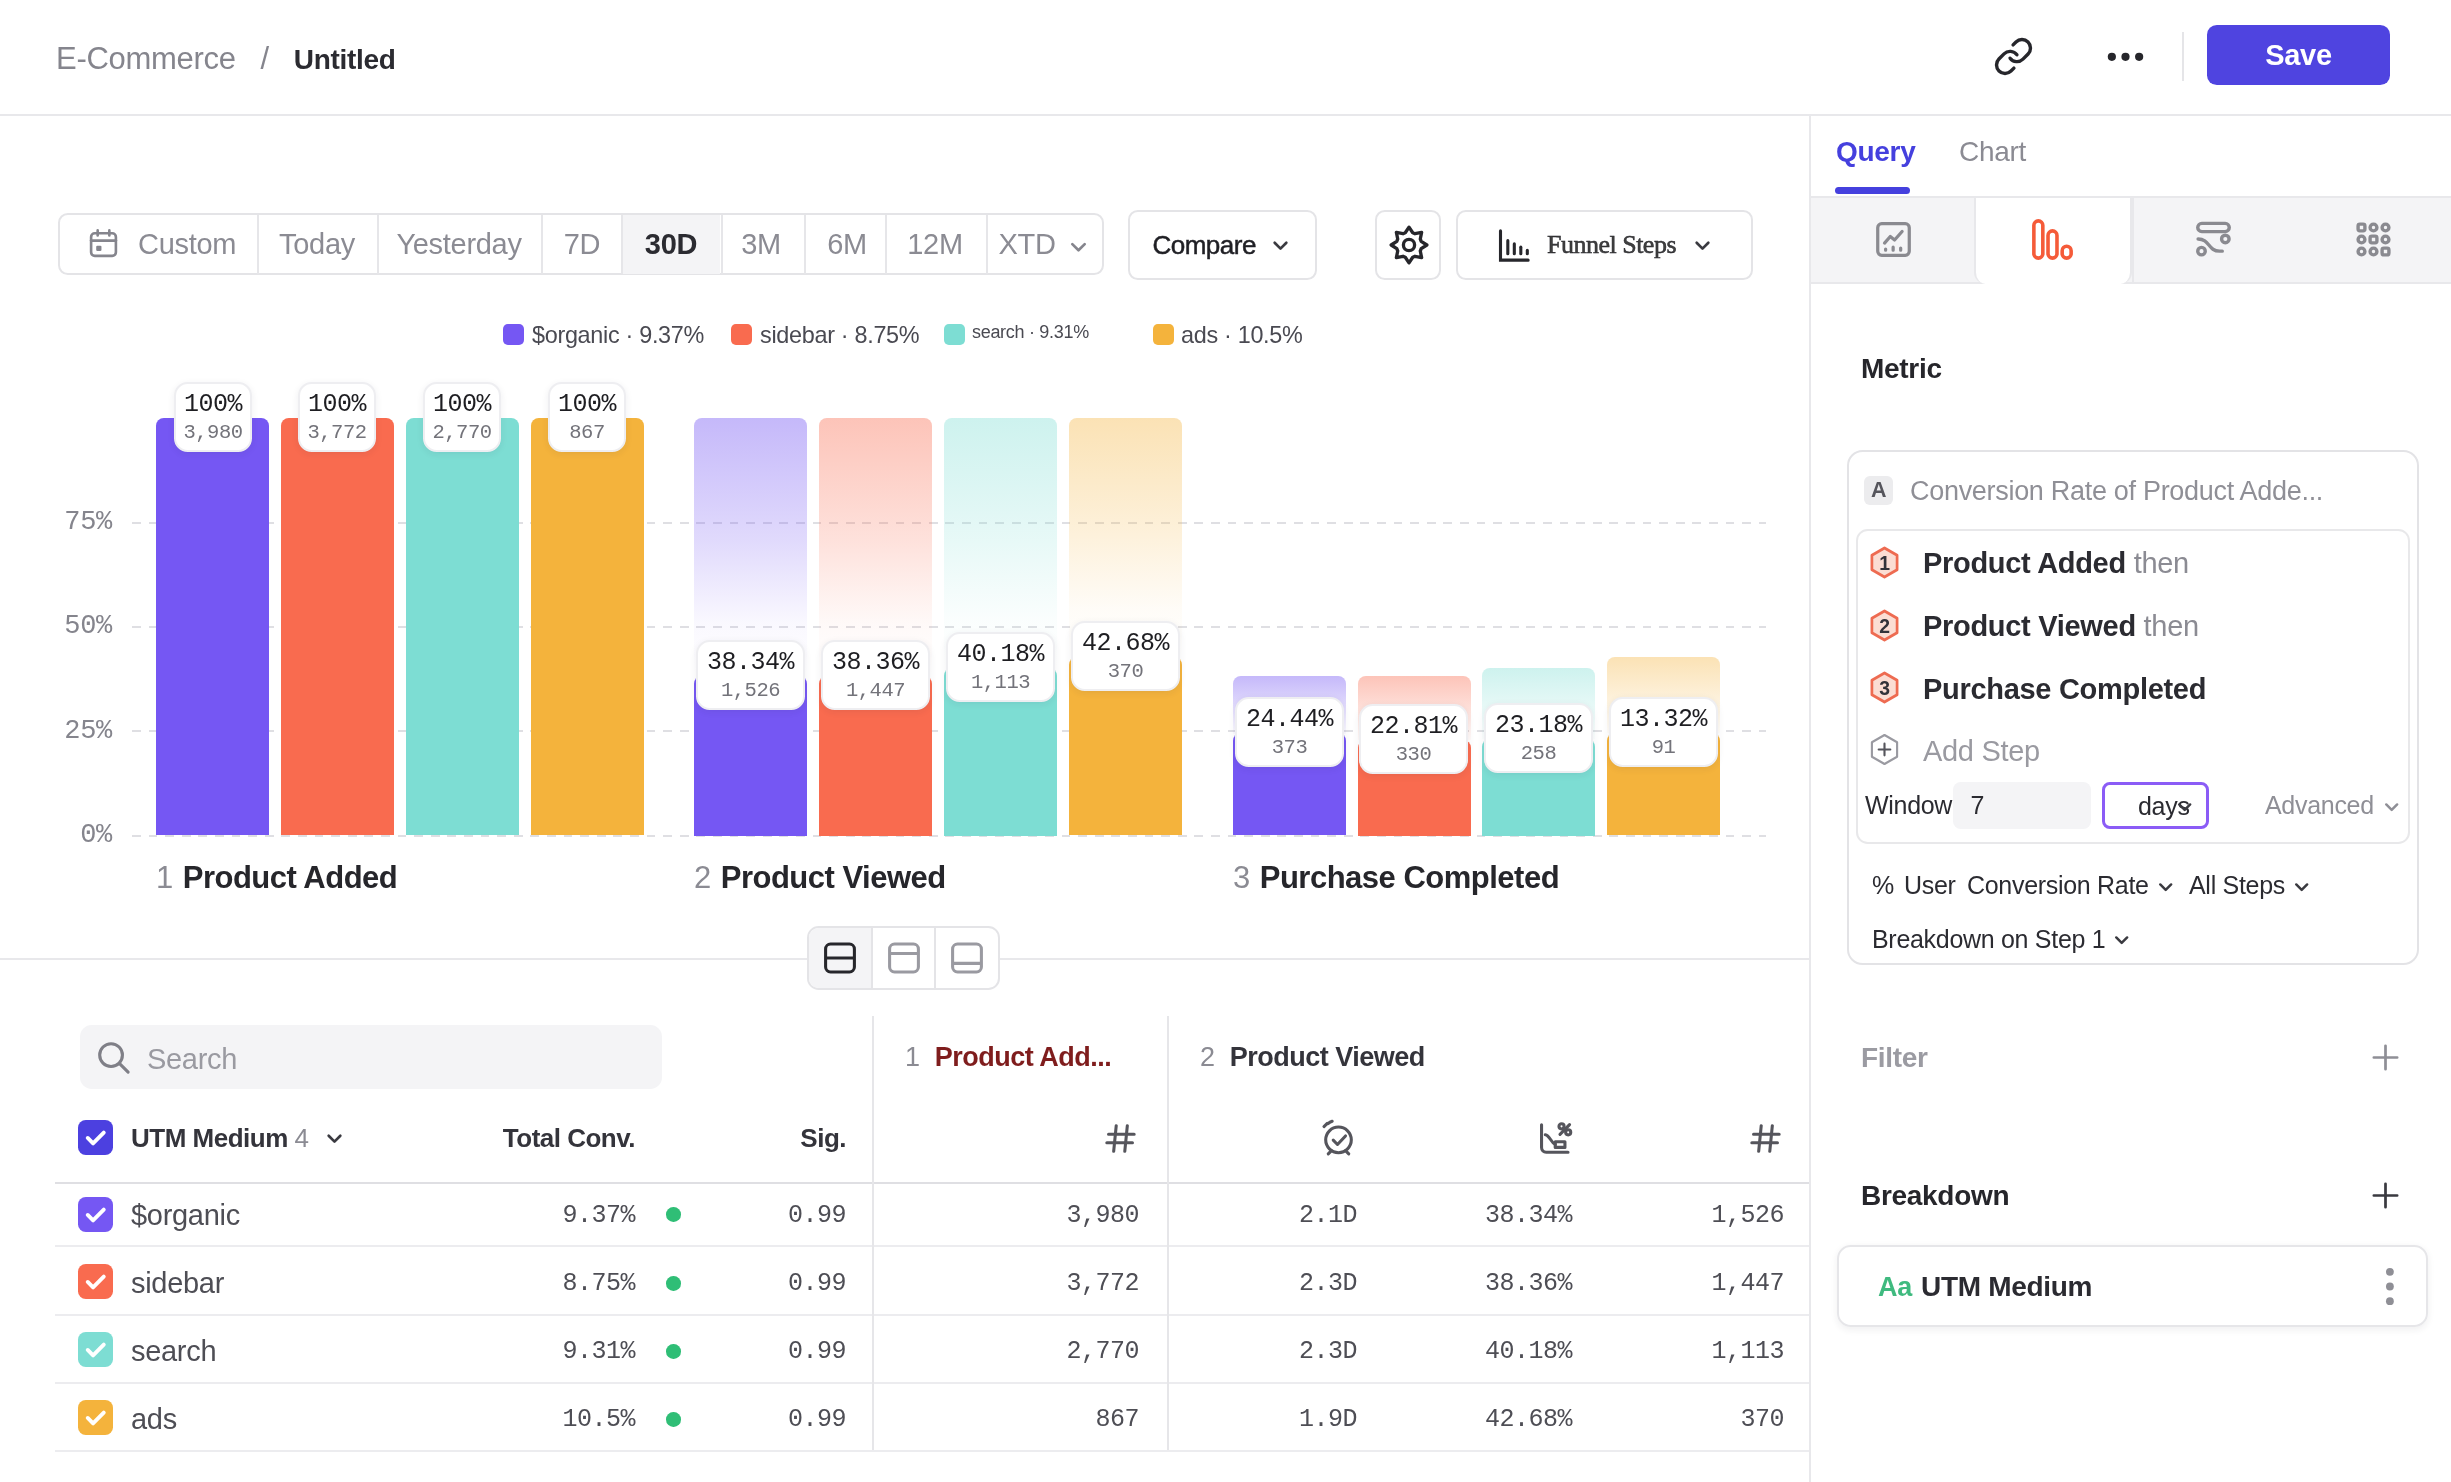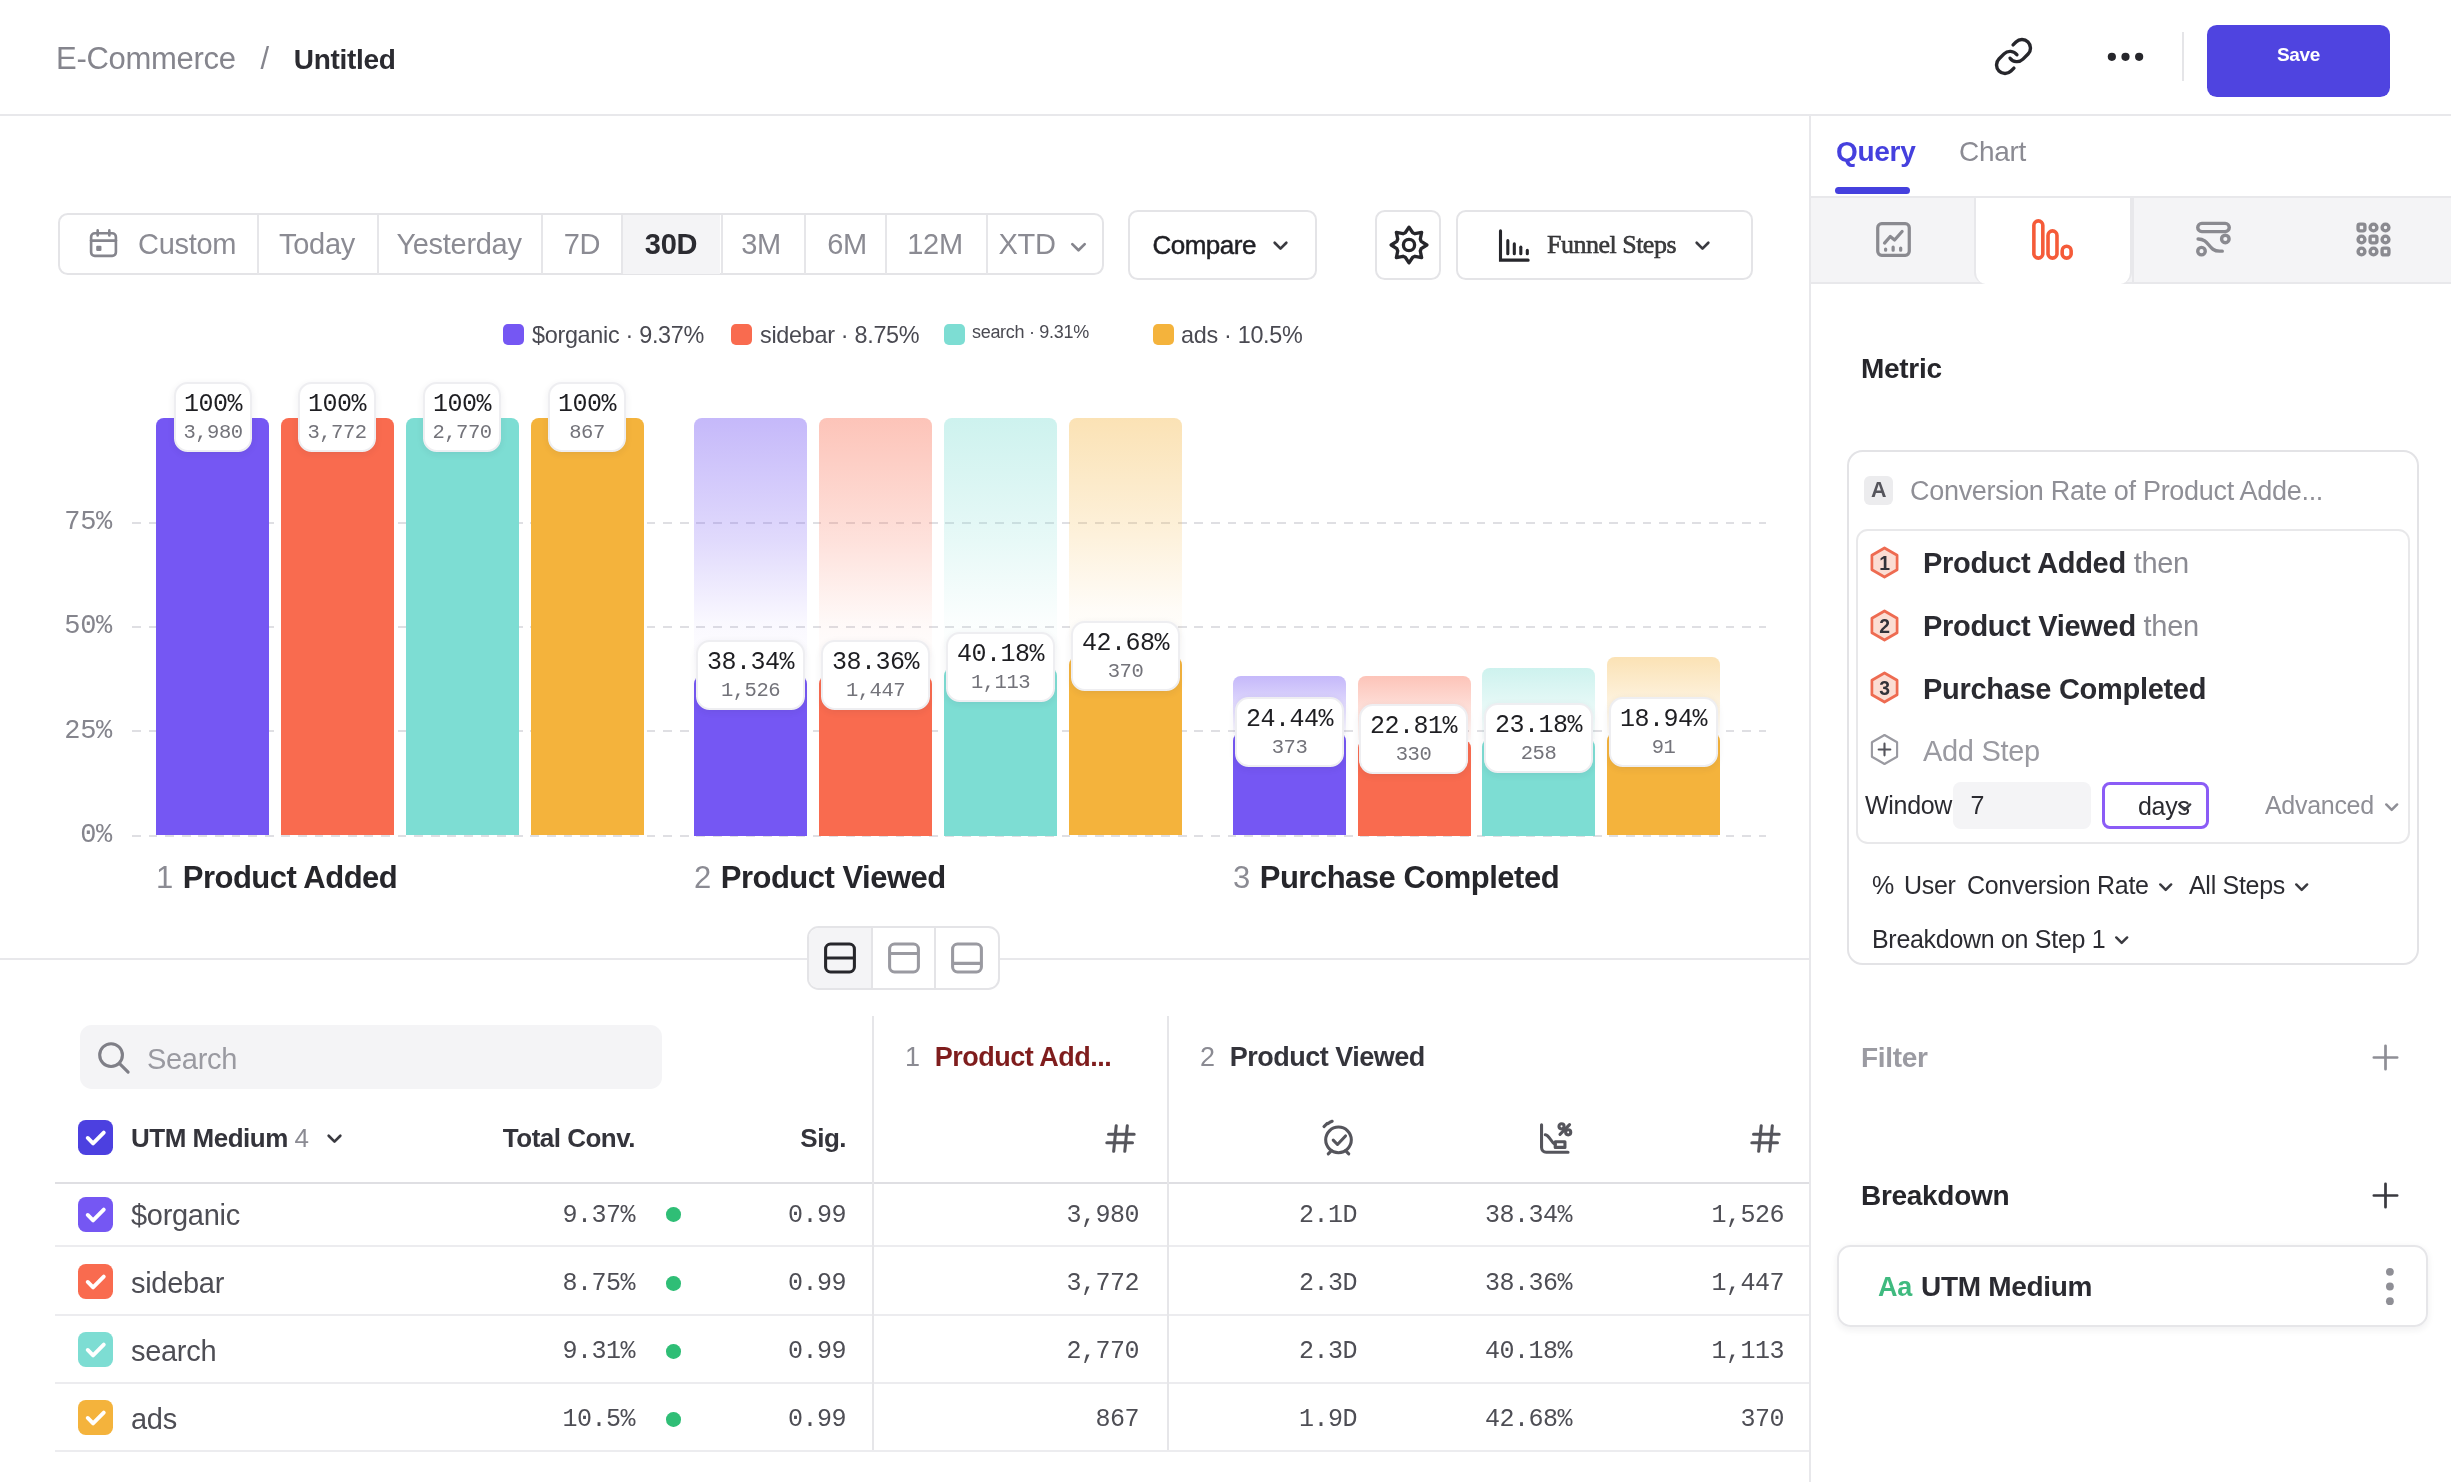--- a/index.html
+++ b/index.html
@@ -20,21 +20,21 @@
     <path d="M10 13a5 5 0 0 0 7.54.54l3-3a5 5 0 0 0-7.07-7.07l-1.72 1.71"></path>
     <path d="M14 11a5 5 0 0 0-7.54-.54l-3 3a5 5 0 0 0 7.07 7.07l1.71-1.71"></path>
   </svg>
 
 <svg class="abs" style="left:2105px;top:49px;" width="41" height="15.6" viewBox="0 0 42 16">
     <circle cx="7" cy="8" r="4.2" fill="#26262b"></circle>
     <circle cx="21" cy="8" r="4.2" fill="#26262b"></circle>
     <circle cx="35" cy="8" r="4.2" fill="#26262b"></circle>
   </svg>
 <div class="abs" style="left:2182px;top:32px;width:2px;height:49px;background:#e5e5e8;"></div>
-<div class="abs" style="left:2207px;top:25px;width:183px;height:72px;background:#4f44e0;border-radius:9.8px;color:#fff;font-size:19px;font-weight:700;text-align:center;line-height:60px;">Save</div>
+<div class="abs" style="left:2207px;top:25px;width:183px;height:60px;background:#4f44e0;border-radius:9.8px;color:#fff;font-size:29px;font-weight:700;text-align:center;line-height:60px;">Save</div>
 
 <div class="abs" style="left:58px;top:213px;width:1046px;height:62px;border:2px solid #e4e4e7;border-radius:9.8px;"></div>
 
 <div class="abs" style="left:86px;top:226px;">
     <svg width="35" height="35" viewBox="0 0 24 24" fill="none" stroke="#85858d" stroke-width="1.8" stroke-linecap="round">
       <rect x="3.5" y="5" width="17" height="15.5" rx="2.5"></rect>
       <path d="M3.5 10h17"></path>
       <path d="M8 3v3.5M16 3v3.5"></path>
       <rect x="7" y="13.5" width="3.6" height="3.6" rx="0.8" fill="#85858d" stroke="none"></rect>
     </svg>
@@ -181,21 +181,21 @@
   </div>
 <div class="vlab" style="left:1359px;top:704px;width:109px;">
     <div class="p">22.81%</div>
     <div class="c">330</div>
   </div>
 <div class="vlab" style="left:1484px;top:703px;width:109px;">
     <div class="p">23.18%</div>
     <div class="c">258</div>
   </div>
 <div class="vlab" style="left:1609px;top:697px;width:109px;">
-    <div class="p">18.94%</div>
+    <div class="p">13.32%</div>
     <div class="c">91</div>
   </div>
 
 <div class="stepl" style="left:156px;top:860px;">1<b>Product Added</b></div>
 <div class="stepl" style="left:694px;top:860px;">2<b>Product Viewed</b></div>
 <div class="stepl" style="left:1233px;top:860px;">3<b>Purchase Completed</b></div>
 
 <div class="abs" style="left:0;top:958px;width:1809px;height:2px;background:#e8e8eb;"></div>
 <div class="abs" style="left:807px;top:926px;width:193px;height:64px;background:#fff;border:2px solid #e4e4e7;border-radius:11.7px;overflow:hidden;display:flex;">
 <div style="width:64px;height:100%;background:#f4f4f6;border-right:2px solid #e4e4e7;display:flex;align-items:center;justify-content:center;">

